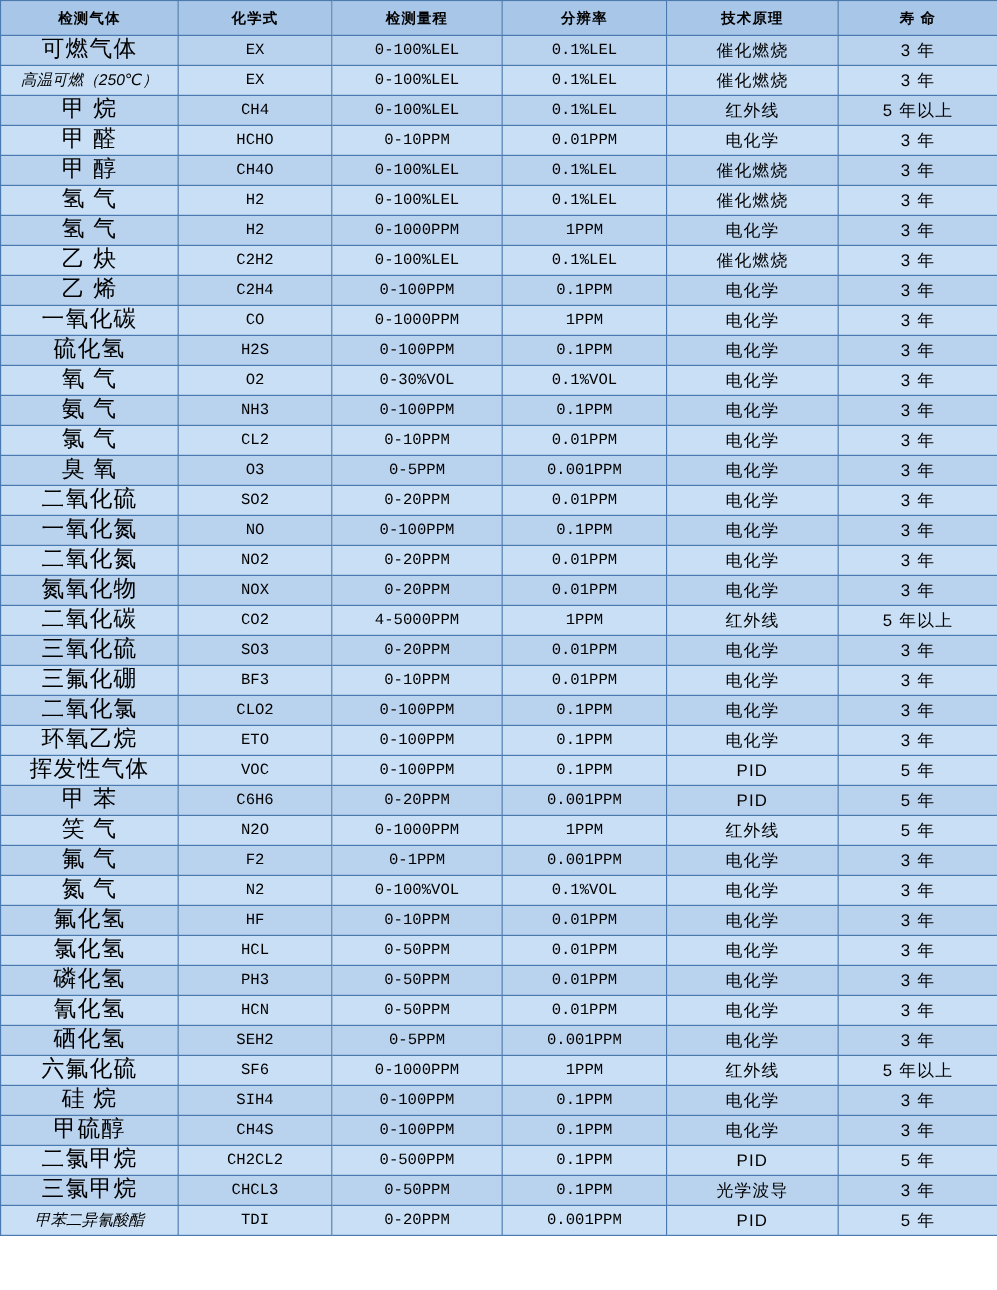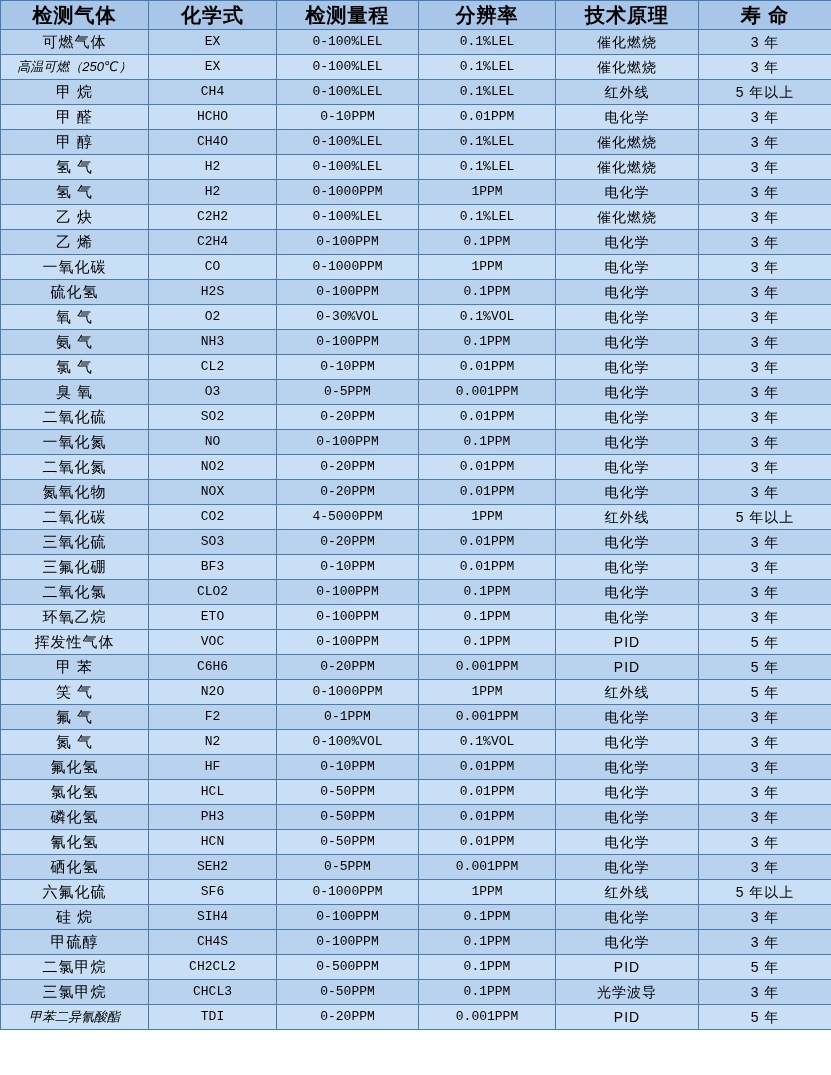--- a/index.html
+++ b/index.html
@@ -36,33 +36,33 @@
     color: #000000;
     padding: 0;
     height: 24px;
     line-height: 24px;
     overflow: hidden;
     white-space: nowrap;
   }
   table.gas-table thead th {
     background: #a8c6e8;
     font-weight: bold;
-    font-size: 20px;
+    font-size: 12px;
     height: 28px;
     line-height: 28px;
     letter-spacing: 1px;
   }
   table.gas-table tbody tr.row-odd td {
     background: #b9d2ee;
   }
   table.gas-table tbody tr.row-even td {
     background: #c9dff5;
   }
   table.gas-table td.col-name {
-    font-size: 15px;
+    font-size: 19px;
     letter-spacing: 1px;
   }
   table.gas-table td.col-formula,
   table.gas-table td.col-range,
   table.gas-table td.col-res {
     font-family: "Liberation Mono", "DejaVu Sans Mono", monospace;
     font-size: 13px;
   }
   table.gas-table td.col-tech,
   table.gas-table td.col-life {

